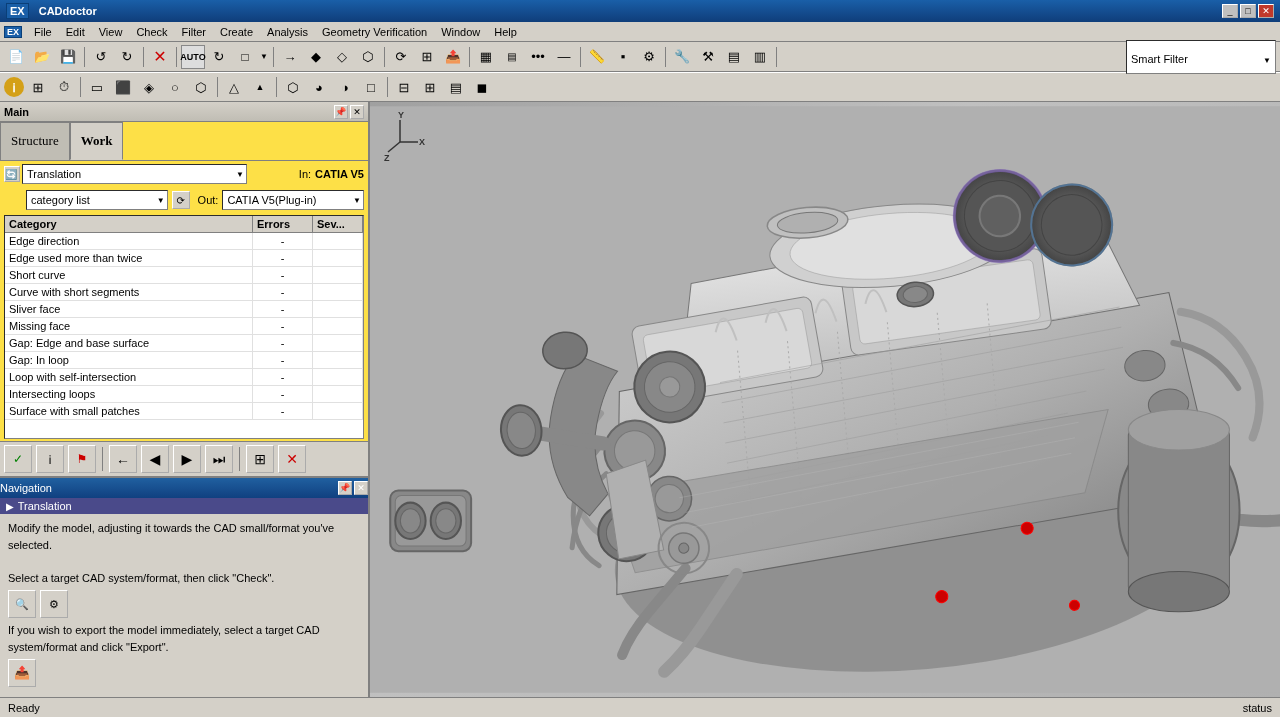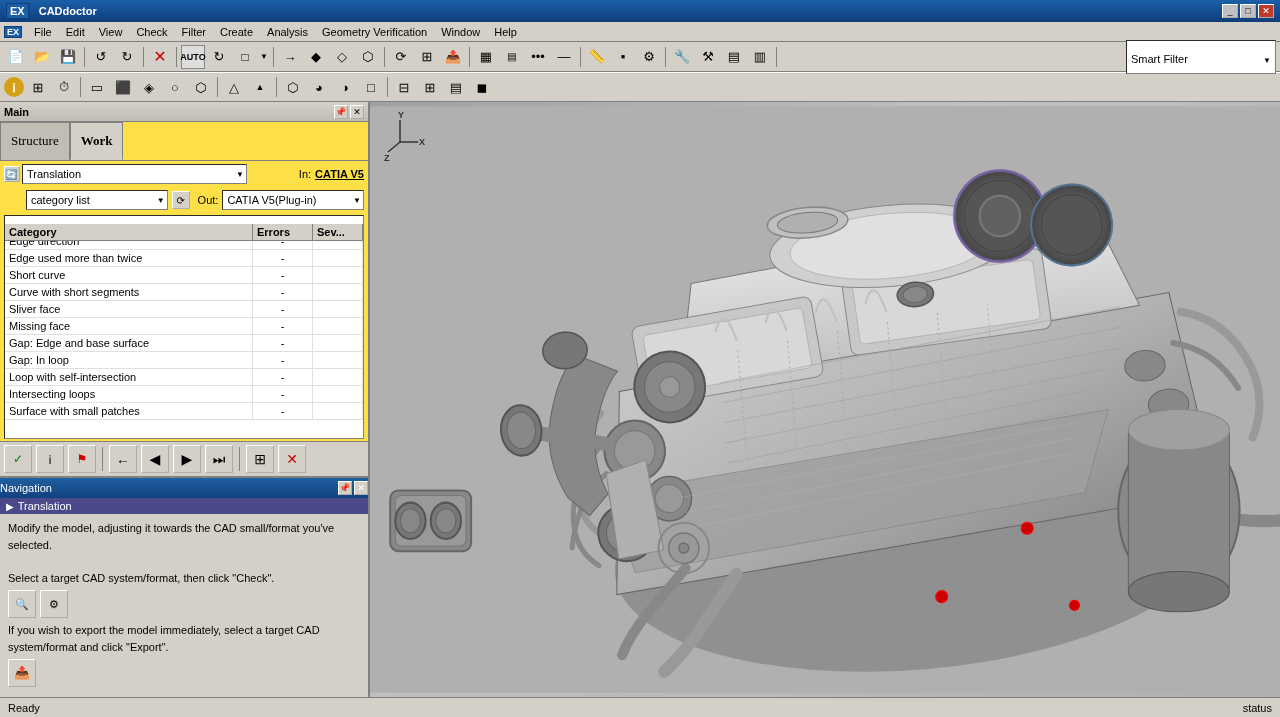--- a/index.html
+++ b/index.html
@@ -151,21 +151,21 @@
       overflow-y: auto;
       border: 1px inset #808080;
       margin: 2px 4px;
       background: white;
     }
     .table-header {
       display: flex;
       background: #d4d0c8;
       border-bottom: 1px solid #808080;
       position: sticky;
-      top: 8px;
+      top: 0;
     }
     .th { padding: 2px 4px; font-weight: bold; font-size: 11px; border-right: 1px solid #808080; }
     .th:first-child { flex: 1; }
     .th:nth-child(2) { width: 60px; }
     .th:nth-child(3) { width: 50px; }
     .table-row { display: flex; border-bottom: 1px solid #e0e0e0; }
     .td { padding: 2px 4px; font-size: 11px; border-right: 1px solid #e0e0e0; }
     .td:first-child { flex: 1; }
     .td:nth-child(2) { width: 60px; text-align: center; }
     .td:nth-child(3) { width: 50px; text-align: center; }
@@ -423,21 +423,21 @@
 
     <div class="form-row">
       <div style="display:flex;align-items:center;gap:2px;flex:1;">
         <div style="width:16px;height:16px;background:#d4d0c8;border:1px outset #fff;display:flex;align-items:center;justify-content:center;font-size:10px;">🔄</div>
         <div class="form-select-wrapper" style="flex:1;">
           <span style="flex:1;padding:0 4px;font-size:11px;">Translation</span>
           <span style="font-size:8px;padding-right:2px;">▼</span>
         </div>
       </div>
       <span style="font-size:11px;margin-left:48px;">In:</span>
-      <span style="font-size:11px;font-weight:bold;text-decoration:underline;">CATIA V5</span>
+      <span style="font-size:11px;font-weight:bold;">CATIA V5</span>
     </div>
 
     <div class="form-row">
       <div class="form-select-wrapper" style="flex:1;margin-left:22px;">
         <span style="flex:1;padding:0 4px;font-size:11px;">category list</span>
         <span style="font-size:8px;padding-right:2px;">▼</span>
       </div>
       <div class="icon-btn">⟳</div>
       <span style="font-size:11px;margin-left:4px;">Out:</span>
       <div class="form-select-wrapper" style="min-width:110px;">

